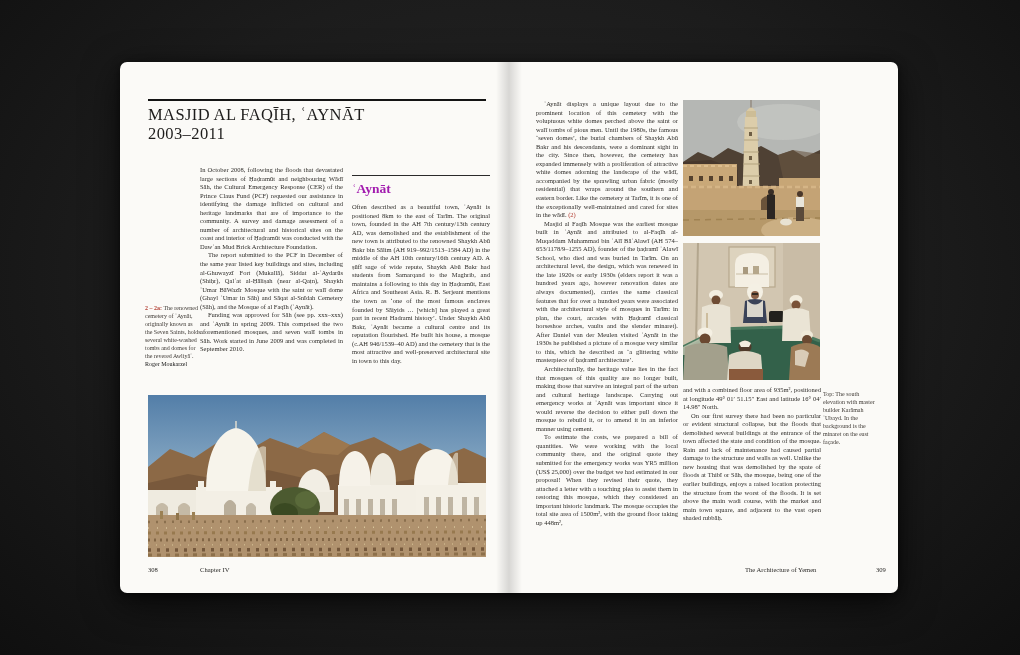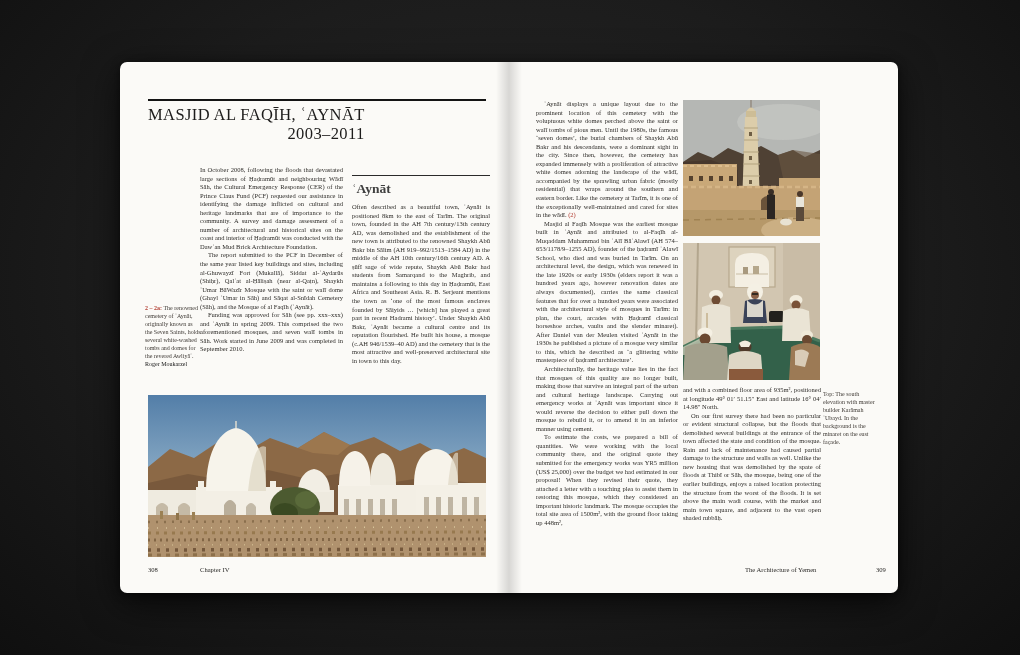--- a/index.html
+++ b/index.html
@@ -20,38 +20,38 @@
   .abs{position:absolute;}
   .rule{background:#141414;height:1.6px;}
   .thinrule{background:#2a2a2a;height:1px;}
   .title{
     font-size:16.5px;line-height:19px;letter-spacing:.4px;color:#1d1c1b;
     font-weight:500;
   }
   .bodycol{font-size:6.5px;line-height:8.55px;color:#2e2c29;text-align:justify;}
   .bodycol p{margin:0;}
   .bodycol p.ind{text-indent:8px;}
-  .sechead{font-size:13.5px;font-weight:bold;color:#404040;}
+  .sechead{font-size:13.5px;font-weight:bold;color:#a21caf;}
   .caption{font-size:6px;line-height:8px;color:#3f3a35;}
   .caption .lab{color:#b03a2e;font-weight:bold;}
   .caption .credit{color:#171717;}
   .footer{font-size:6.6px;color:#2b2a28;}
   .ref{color:#b03a2e;}
   .photo{position:absolute;overflow:hidden;}
   .photo svg{display:block;width:100%;height:100%;}
 </style>
 </head>
 <body>
 
 <div class="spread">
   <div class="gutter"></div>
 
   <div class="abs rule" style="left:28px;top:37px;width:338px;"></div>
 
-  <div class="abs title" style="left:28px;top:43px;text-align:right;">
+  <div class="abs title" style="left:28px;top:43px;">
     <div>MASJID AL FAQĪH, ʿAYNĀT</div>
     <div>2003–2011</div>
   </div>
 
   <div class="abs caption" style="left:25px;top:242px;width:56px;">
     <span class="lab">2 – 2a:</span><span> The renowned cemetery of ʿAynāt, originally known as the Seven Saints, holds several white-washed tombs and domes for the revered Awliyāʾ.</span>
     <div class="credit">Roger Moukarzel</div>
   </div>
 
   <div class="abs bodycol" style="left:80px;top:104px;width:143px;">

